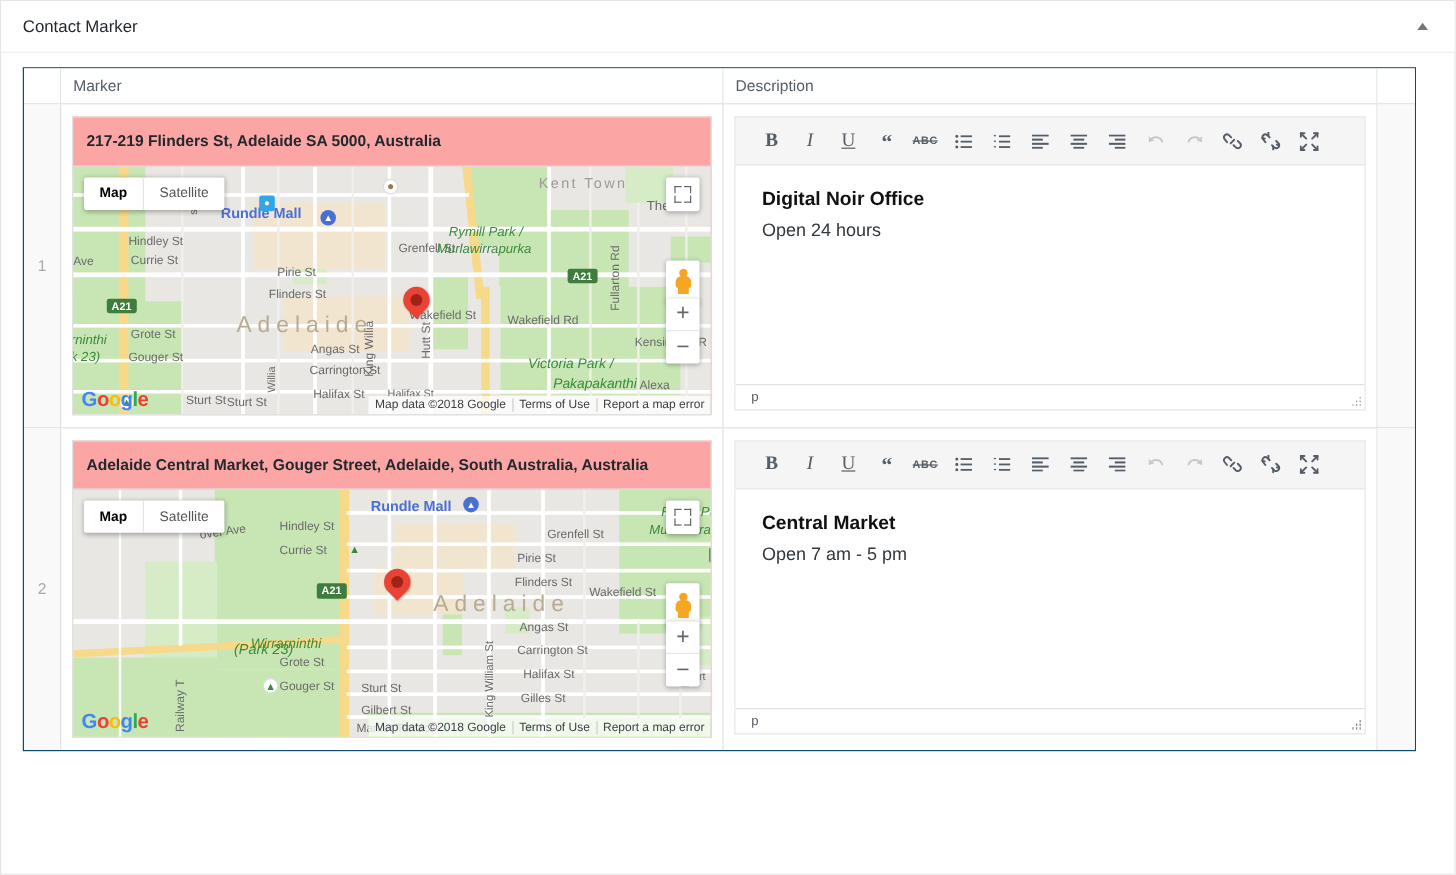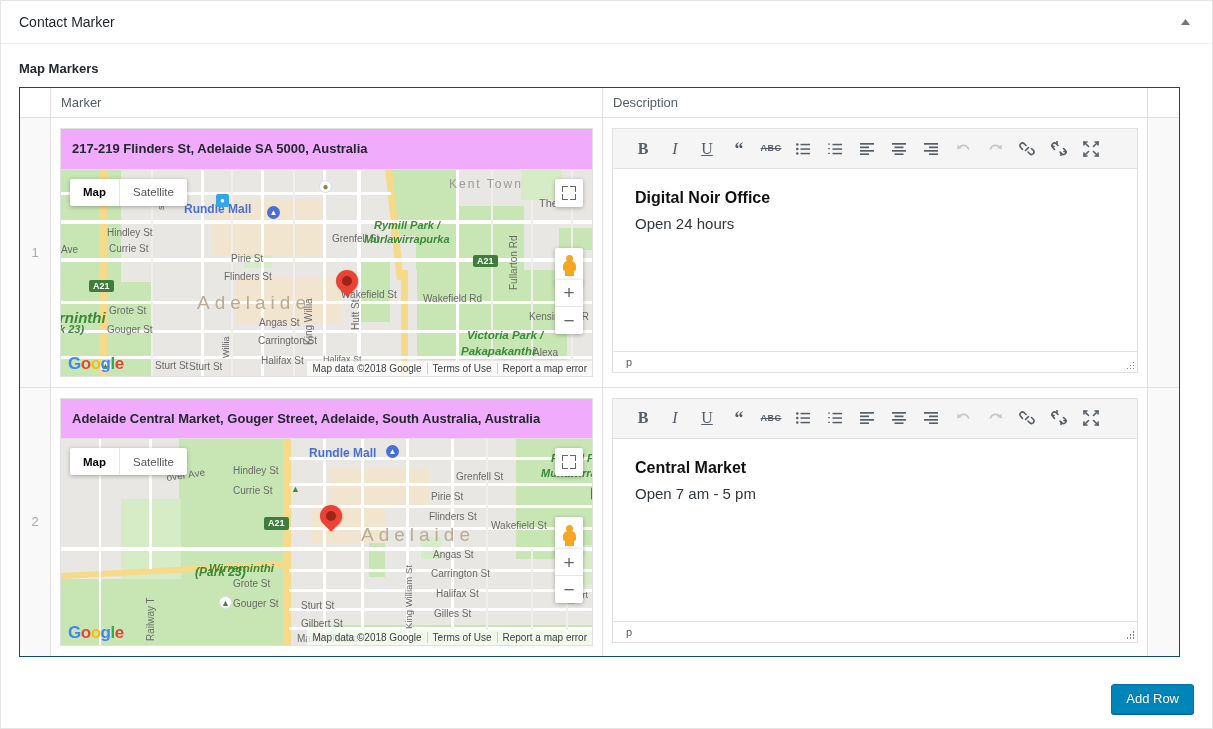--- a/index.html
+++ b/index.html
@@ -111,21 +111,21 @@
   .repeater th.col-actions { background: #fff; }
   .repeater td {
     padding: 10px 9px;
     border-bottom: 1px solid #e1e1e1;
   }
   .repeater tr:last-child td { border-bottom: none; }
 
   
   .map-field {
     border: 1px solid #e1e1e1;
-    background: #f0abfc;
+    background: #fca5a5;
     width: 100%;
   }
   .map-search {
     padding: 12px 11px;
     font-size: 13px;
     font-weight: bold;
     color: #23282d;
     border-bottom: 1px solid #e1e1e1;
     line-height: 1.2;
     white-space: nowrap;
@@ -150,21 +150,21 @@
   .road-y { background: #f7d98a; }
   .road-g { background: #f0efeb; }
 
   .mlabel {
     position: absolute;
     font-size: 10px;
     color: #6a6a6a;
     white-space: nowrap;
     line-height: 1;
   }
-  .mlabel.park { color: #3a8a3a; font-style: italic; font-weight: bold; }
+  .mlabel.park { color: #3a8a3a; font-style: italic; font-weight: normal; }
   .mlabel.city {
     color: #b9ab91; font-size: 19px; letter-spacing: 5px; font-weight: normal;
   }
   .mlabel.town { color: #9b9b9b; font-size: 12px; letter-spacing: 2px; }
   .mlabel.blue { color: #4a6fd4; font-size: 12px; font-weight: bold; }
   .mlabel.rot { transform: rotate(-90deg); transform-origin: left top; }
   .mlabel.rot20 { transform: rotate(-8deg); transform-origin: left top; }
 
   .shield {
     position: absolute;
@@ -408,21 +408,20 @@
   <div class="panel-header">
     <div class="panel-title">Contact Marker</div>
     <div class="toggle-indicator">
       <svg width="11" height="8" viewBox="0 0 11 8" aria-hidden="true">
         <path d="M5.5 1 L10 7 L1 7 Z" fill="#72777c"></path>
       </svg>
     </div>
   </div>
 
   <div class="panel-body">
-    <div class="field-label">Map Markers</div>
 
     <table class="repeater">
       <thead>
         <tr>
           <th class="col-order"></th>
           <th class="col-marker">Marker</th>
           <th class="col-desc">Description</th>
           <th class="col-actions"></th>
         </tr>
       </thead>
@@ -482,28 +481,28 @@
                 <div class="mlabel" style="left:48px;top:136px;">Grote St</div>
                 <div class="mlabel" style="left:46px;top:155px;">Gouger St</div>
                 <div class="mlabel" style="left:198px;top:148px;">Angas St</div>
                 <div class="mlabel" style="left:197px;top:166px;">Carrington St</div>
                 <div class="mlabel" style="left:200px;top:186px;">Halifax St</div>
                 <div class="mlabel" style="left:128px;top:192px;">Sturt St</div>
                 <div class="mlabel" style="left:280px;top:120px;">Wakefield St</div>
                 <div class="mlabel" style="left:362px;top:124px;">Wakefield Rd</div>
                 <div class="mlabel park" style="left:313px;top:50px;font-size:11px;">Rymill Park /</div>
                 <div class="mlabel park" style="left:303px;top:64px;font-size:11px;">Murlawirrapurka</div>
-                <div class="mlabel park" style="left:406px;top:160px;font-size:11.5px;">Victoria Park /</div>
+                <div class="mlabel park" style="left:379px;top:160px;font-size:11.5px;">Victoria Park /</div>
                 <div class="mlabel park" style="left:400px;top:176px;font-size:11.5px;text-align:center;">Pakapakanthi</div>
                 <div class="mlabel rot" style="left:448px;top:120px;">Fullarton Rd</div>
                 <div class="mlabel" style="left:468px;top:142px;">Kensington R</div>
                 <div class="mlabel rot" style="left:243px;top:175px;">King Willia</div>
                 <div class="mlabel rot" style="left:290px;top:160px;">Hutt St</div>
                 <div class="mlabel rot" style="left:161px;top:188px;font-size:9px;">Willia</div>
-                <div class="mlabel park" style="left:-2px;top:140px;font-size:15px;">rninthi</div>
+                <div class="mlabel park" style="left:-2px;top:140px;font-size:11px;">rninthi</div>
                 <div class="mlabel park" style="left:-2px;top:154px;font-size:11px;">k 23)</div>
                 <div class="mlabel" style="left:472px;top:178px;">Alexa</div>
                 <div class="mlabel" style="left:0px;top:75px;">Ave</div>
                 <div class="mlabel" style="left:94px;top:191px;">Sturt St</div>
                 <div class="mlabel" style="left:262px;top:185px;font-size:9px;">Halifax St</div>
                 <div class="mlabel rot" style="left:96px;top:40px;font-size:9px;">s Rd</div>
                 <div class="shield" style="left:28px;top:110px;">A21</div>
                 <div class="shield" style="left:412px;top:85px;">A21</div>
 
                 <div class="poi bus" style="left:155px;top:24px;">●</div>
@@ -919,17 +918,14 @@
             </div>
           </td>
 
           <td class="col-actions"></td>
         </tr>
 
       </tbody>
     </table>
   </div>
 
-  <div class="panel-footer">
-    <button class="button-primary">Add Row</button>
-  </div>
 
 </div>
 
 </body></html>

